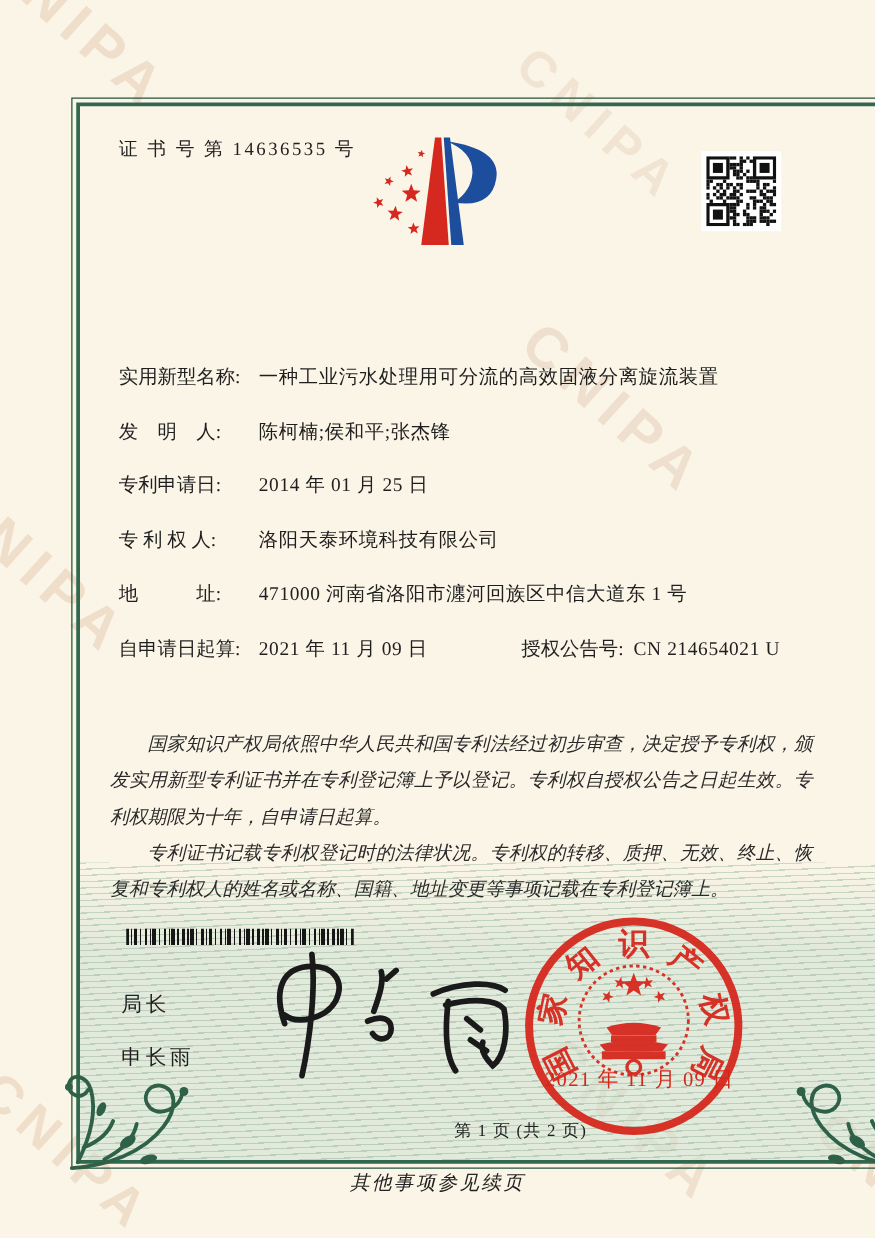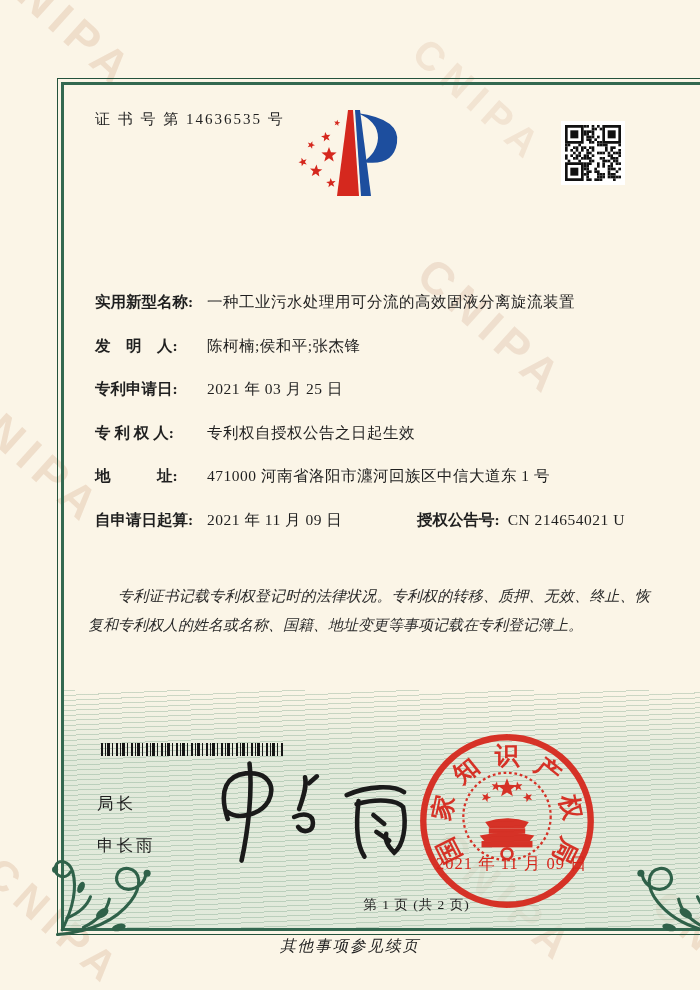--- a/index.html
+++ b/index.html
@@ -30,21 +30,21 @@
   
   .cert-no{position:absolute;left:31px;top:25px;font-size:15px;letter-spacing:2px;}
   .logo{position:absolute;left:229px;top:22px;width:122px;height:92px;}
   .qr{position:absolute;left:497px;top:36px;width:64px;height:64px;background:#fff;padding:4px;box-sizing:border-box;}
   .title{position:absolute;left:0;right:0;top:124px;text-align:center;
          font-size:35px;font-weight:bold;letter-spacing:9px;color:#141414;}
 
   
   .fields{position:absolute;left:31px;top:206px;right:20px;font-size:15.5px;line-height:22px;}
   .frow{margin-bottom:21.5px;white-space:nowrap;position:relative;}
-  .flabel{display:inline-block;min-width:112px;font-weight:bold;}
+  .flabel{display:inline-block;min-width:112px;}
   .fvalue{letter-spacing:0.5px;}
   .grant-no{position:absolute;left:277px;top:0;margin-left:45px;}
 
   
   .body-text{position:absolute;left:24px;top:497px;width:562px;
              font-style:italic;font-size:15px;line-height:1.93;text-align:justify;color:#2a2a2a;}
   .body-text p{margin:0;text-indent:2em;}
 
   
   .barcode{position:absolute;left:37px;top:658px;width:182px;height:13px;
@@ -286,30 +286,31 @@
           <path d="M14,0 h7 v7 h-7 Z M15,1 v5 h5 v-5 Z" fill-rule="evenodd" fill="#111"></path>
           <rect x="16" y="2" width="3" height="3" fill="#111"></rect>
           <path d="M0,14 h7 v7 h-7 Z M1,15 v5 h5 v-5 Z" fill-rule="evenodd" fill="#111"></path>
           <rect x="2" y="16" width="3" height="3" fill="#111"></rect>
         </svg>
 
 
       <div class="fields">
         <div class="frow"><span class="flabel">实用新型名称:</span><span class="fvalue">一种工业污水处理用可分流的高效固液分离旋流装置</span></div>
         <div class="frow"><span class="flabel">发　明　人:</span><span class="fvalue">陈柯楠;侯和平;张杰锋</span></div>
-        <div class="frow"><span class="flabel">专利申请日:</span><span class="fvalue">2021 年 03 月 25 日</span></div>
-        <div class="frow"><span class="flabel">专 利 权 人:</span><span class="fvalue">专利权自授权公告之日起生效</span></div>
+        <div class="frow"><span class="flabel">专利申请日:</span><span class="fvalue">2014 年 01 月 25 日</span></div>
+        <div class="frow"><span class="flabel">专 利 权 人:</span><span class="fvalue">洛阳天泰环境科技有限公司</span></div>
         <div class="frow"><span class="flabel">地　　　址:</span><span class="fvalue">471000 河南省洛阳市瀍河回族区中信大道东 1 号</span></div>
         <div class="frow">
           <span class="flabel">自申请日起算:</span><span class="fvalue">2021 年 11 月 09 日</span>
           <span class="grant-no"><span class="flabel" style="min-width:0;margin-right:8px;">授权公告号:</span><span class="fvalue">CN 214654021 U</span></span>
         </div>
       </div>
 
       <div class="body-text">
+        <p>国家知识产权局依照中华人民共和国专利法经过初步审查，决定授予专利权，颁发实用新型专利证书并在专利登记簿上予以登记。专利权自授权公告之日起生效。专利权期限为十年，自申请日起算。</p>
         <p>专利证书记载专利权登记时的法律状况。专利权的转移、质押、无效、终止、恢复和专利权人的姓名或名称、国籍、地址变更等事项记载在专利登记簿上。</p>
       </div>
 
       <div class="barcode"></div>
 
       <div class="sign-title">局长</div>
       <div class="sign-name">申长雨</div>
 
       <svg class="signature" viewBox="0 0 220 112">
         <g fill="none" stroke="#1a1a1a" stroke-width="4.6" stroke-linecap="round">

